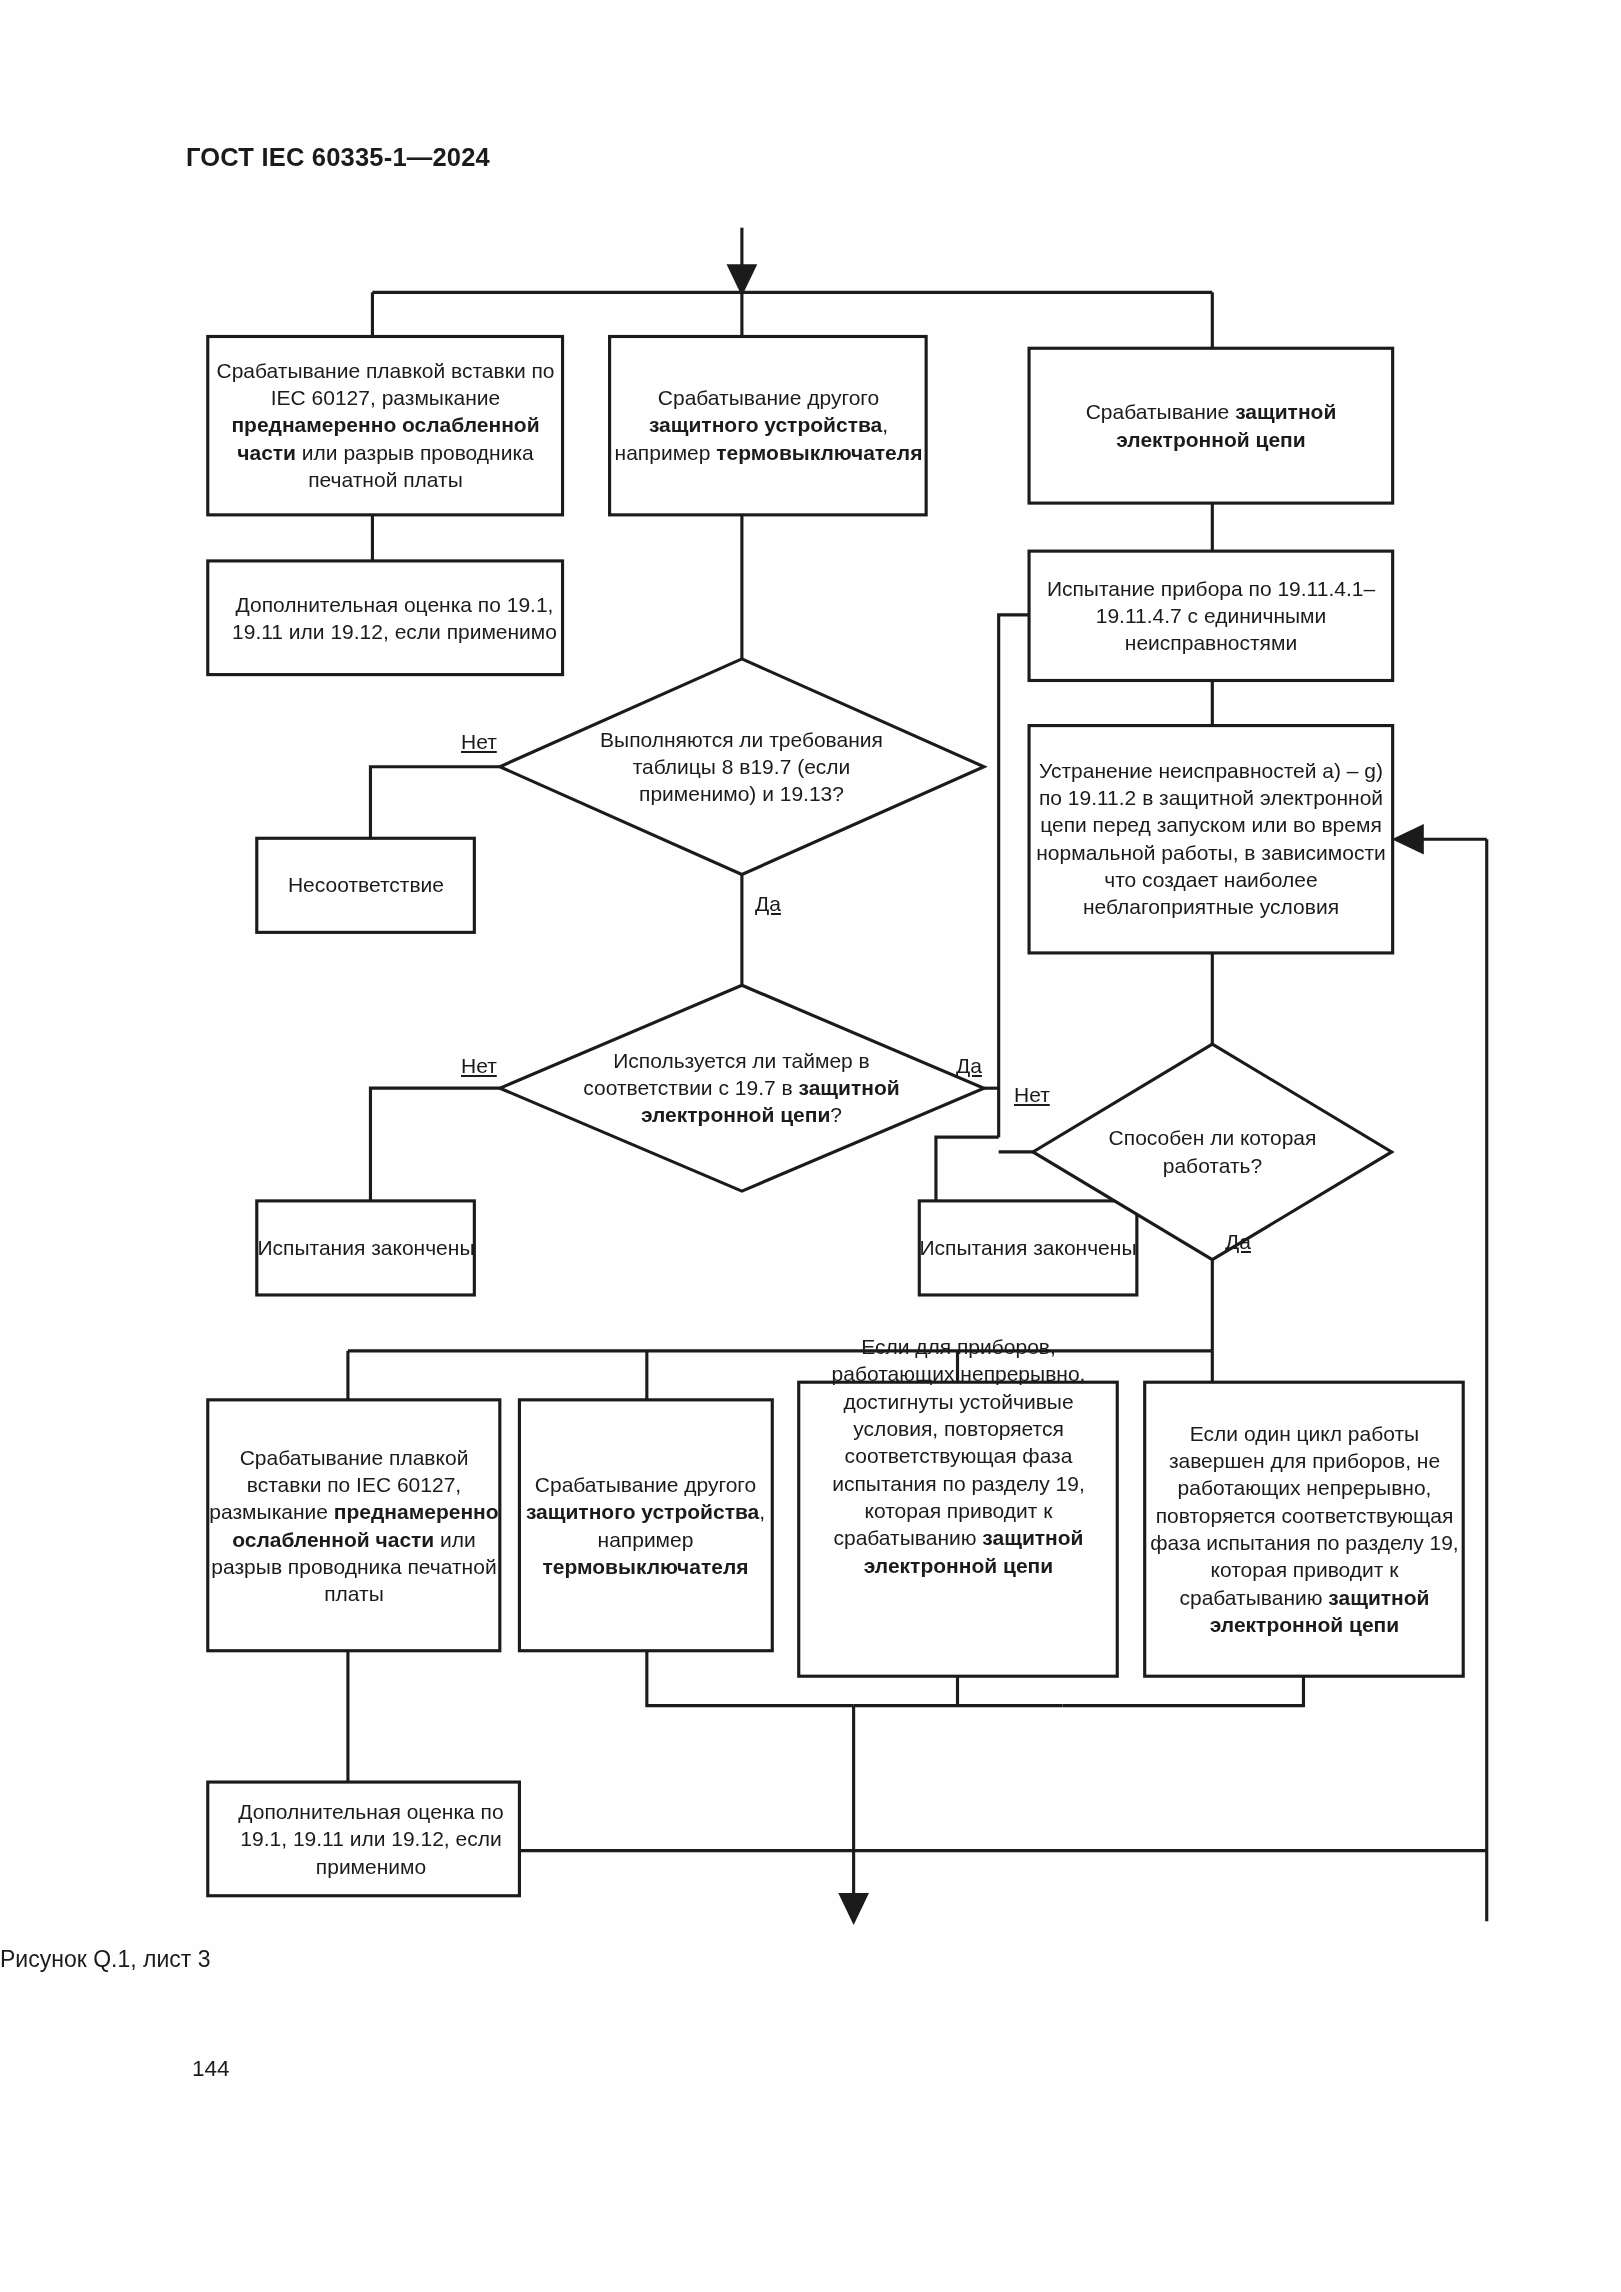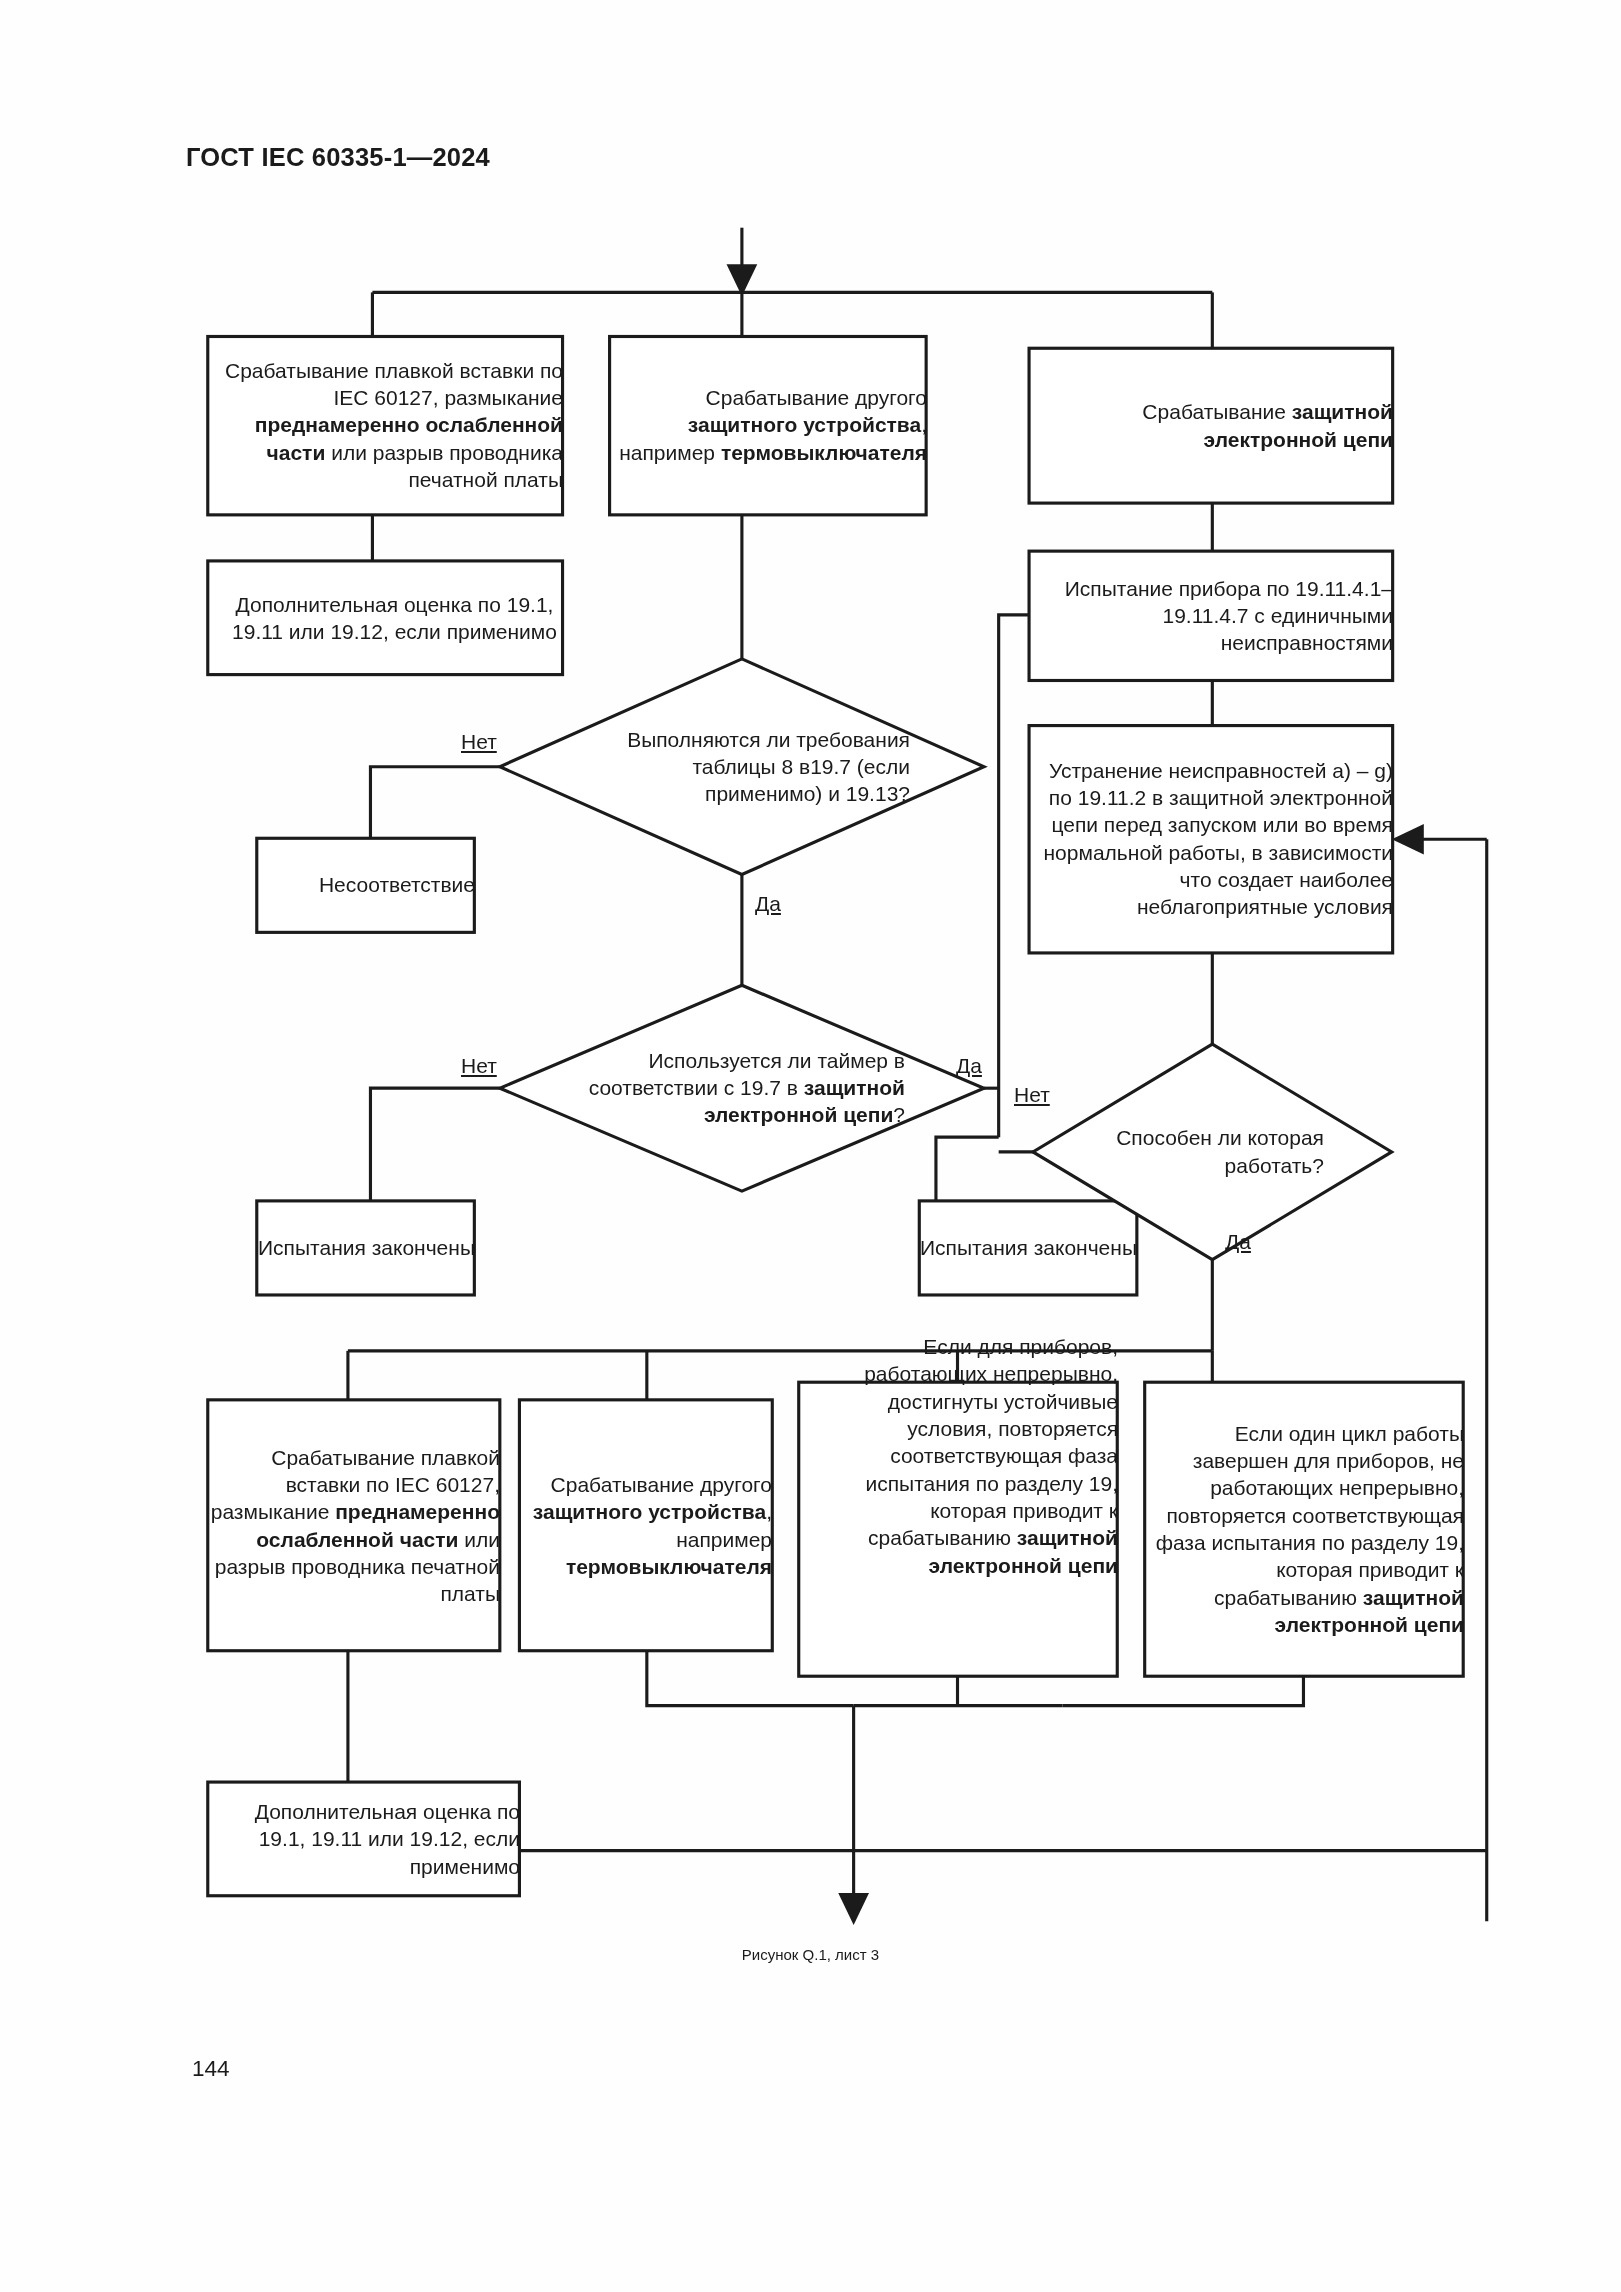--- a/index.html
+++ b/index.html
@@ -35,22 +35,21 @@
     left: 192px;
     top: 2056px;
     font-size: 22.5px;
     color: #1b1b1b;
   }
   .figure-caption {
     position: absolute;
     left: 0;
     top: 1946px;
     width: 1621px;
-    text-align: center;
-    font-size: 15px;
+    font-size: 23px;
     color: #1b1b1b;
   }
   svg.flow {
     position: absolute;
     left: 0;
     top: 0;
     width: 1621px;
     height: 2293px;
   }
   svg.flow .shape {
@@ -67,21 +66,21 @@
     position: absolute;
     display: flex;
     align-items: center;
     justify-content: center;
     text-align: center;
     font-size: 21px;
     line-height: 1.30;
     color: #1b1b1b;
     pointer-events: none;
   }
-  .node-text > span { display: block; width: 100%; text-align: right; }
+  .node-text > span { display: block; width: 100%; }
   .edge-label {
     position: absolute;
     font-size: 21px;
     color: #1b1b1b;
     white-space: nowrap;
     text-decoration: underline;
   }
   b { font-weight: bold; }
 </style>
 </head>

